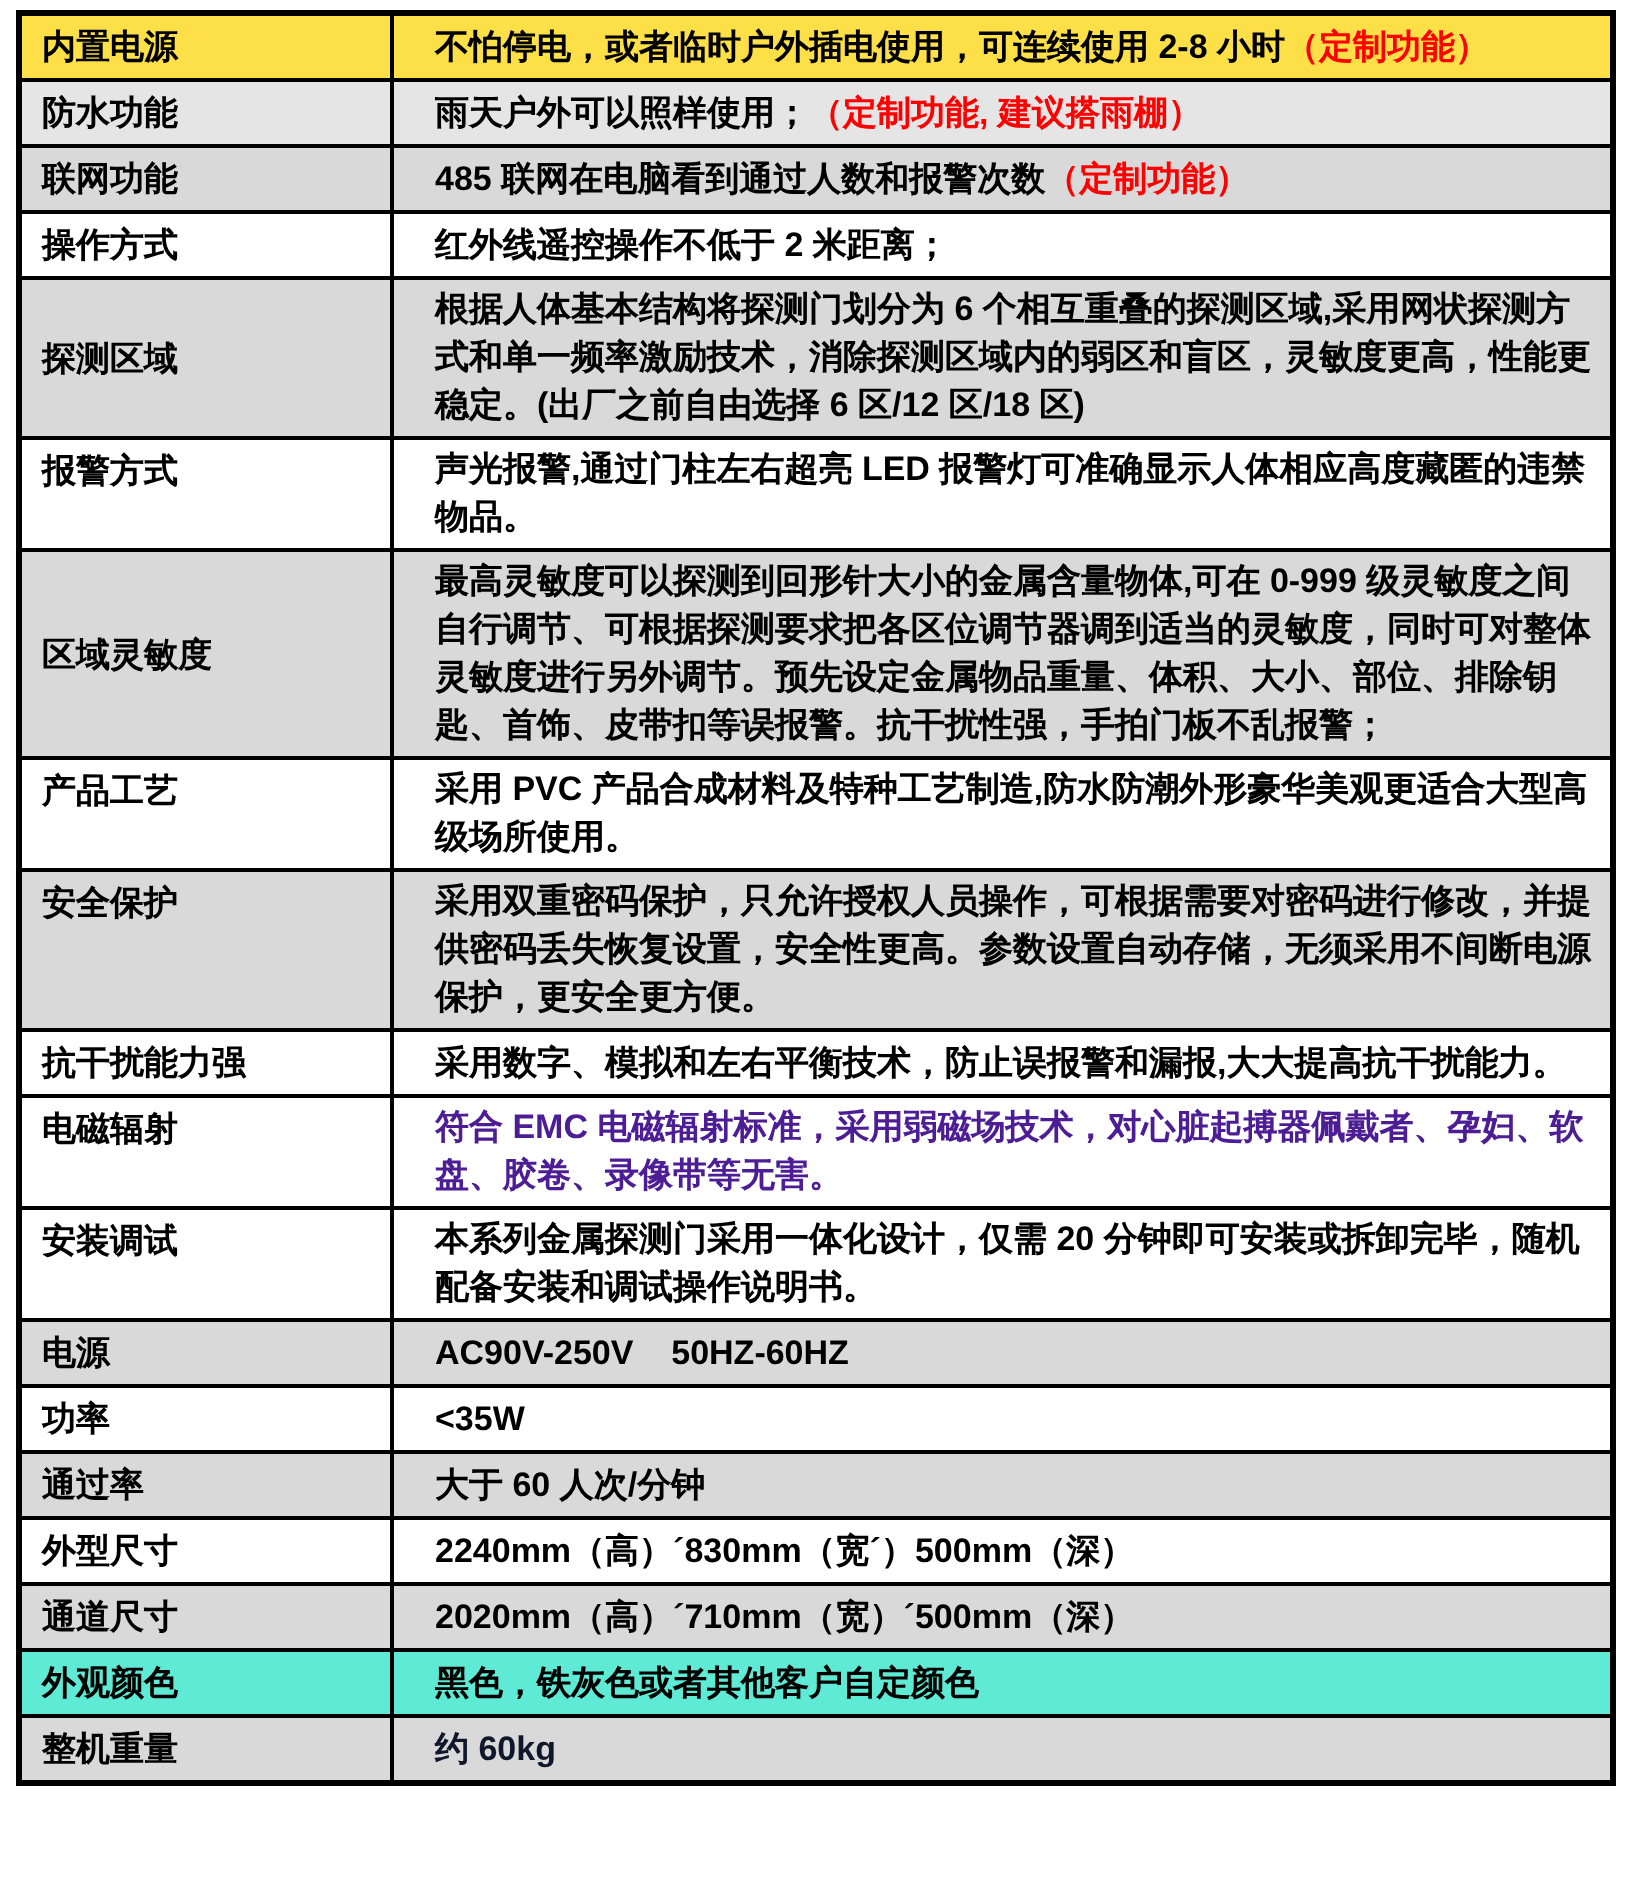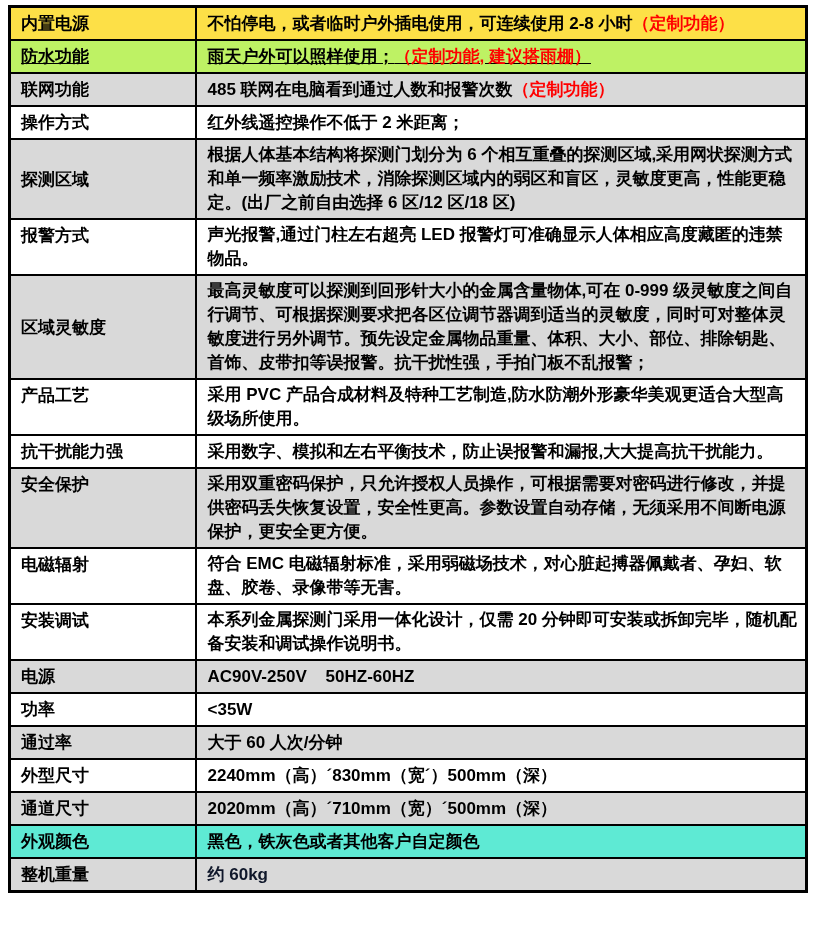--- a/index.html
+++ b/index.html
@@ -32,37 +32,37 @@
   td.label-cell {
     vertical-align: top;
     padding-top: 4px;
   }
   td.label-cell.v-middle {
     vertical-align: middle;
   }
   td.value-cell {
     vertical-align: middle;
     white-space: pre-wrap;
-    padding-left: 11px;
+    padding-left: 21px;
   }
 </style>
 </head>
 <body>
 
 <table class="spec-table">
   <colgroup>
     <col style="width:186px">
     <col>
   </colgroup>
   <tbody>
       <tr style="background: #fde047;">
         <td class="label-cell" style="color: rgb(0, 0, 0);">内置电源</td>
         <td class="value-cell"><span style="color: rgb(0, 0, 0);">不怕停电，或者临时户外插电使用，可连续使用 2-8 小时</span><span style="color: rgb(255, 0, 0);">（定制功能）</span></td>
       </tr>
-      <tr style="background: #bef264; text-decoration: underline;">
+      <tr style="background: #e5e5e5;">
         <td class="label-cell" style="color: rgb(0, 0, 0);">防水功能</td>
         <td class="value-cell"><span style="color: rgb(0, 0, 0);">雨天户外可以照样使用；</span><span style="color: rgb(255, 0, 0);">（定制功能, 建议搭雨棚）</span></td>
       </tr>
       <tr style="background: rgb(217, 217, 217);">
         <td class="label-cell" style="color: rgb(0, 0, 0); margin-top: 16px;">联网功能</td>
         <td class="value-cell"><span style="color: rgb(0, 0, 0);">485 联网在电脑看到通过人数和报警次数</span><span style="color: rgb(255, 0, 0);">（定制功能）</span></td>
       </tr>
       <tr style="background: rgb(255, 255, 255);">
         <td class="label-cell" style="color: rgb(0, 0, 0);">操作方式</td>
         <td class="value-cell"><span style="color: rgb(0, 0, 0);">红外线遥控操作不低于 2 米距离；</span></td>
@@ -76,31 +76,31 @@
         <td class="value-cell"><span style="color: rgb(0, 0, 0);">声光报警,通过门柱左右超亮 LED 报警灯可准确显示人体相应高度藏匿的违禁物品。</span></td>
       </tr>
       <tr style="background: rgb(217, 217, 217);">
         <td class="label-cell v-middle" style="color: rgb(0, 0, 0);">区域灵敏度</td>
         <td class="value-cell"><span style="color: rgb(0, 0, 0);">最高灵敏度可以探测到回形针大小的金属含量物体,可在 0-999 级灵敏度之间自行调节、可根据探测要求把各区位调节器调到适当的灵敏度，同时可对整体灵敏度进行另外调节。预先设定金属物品重量、体积、大小、部位、排除钥匙、首饰、皮带扣等误报警。抗干扰性强，手拍门板不乱报警；</span></td>
       </tr>
       <tr style="background: rgb(255, 255, 255);">
         <td class="label-cell" style="color: rgb(0, 0, 0);">产品工艺</td>
         <td class="value-cell"><span style="color: rgb(0, 0, 0);">采用 PVC 产品合成材料及特种工艺制造,防水防潮外形豪华美观更适合大型高级场所使用。</span></td>
       </tr>
-      <tr style="background: rgb(255, 255, 255);">
-        <td class="label-cell" style="color: rgb(0, 0, 0);">抗干扰能力强</td>
-        <td class="value-cell"><span style="color: rgb(0, 0, 0);">采用数字、模拟和左右平衡技术，防止误报警和漏报,大大提高抗干扰能力。</span></td>
-      </tr>
       <tr style="background: rgb(217, 217, 217);">
         <td class="label-cell" style="color: rgb(0, 0, 0);">安全保护</td>
         <td class="value-cell"><span style="color: rgb(0, 0, 0);">采用双重密码保护，只允许授权人员操作，可根据需要对密码进行修改，并提供密码丢失恢复设置，安全性更高。参数设置自动存储，无须采用不间断电源保护，更安全更方便。</span></td>
       </tr>
       <tr style="background: rgb(255, 255, 255);">
+        <td class="label-cell" style="color: rgb(0, 0, 0);">抗干扰能力强</td>
+        <td class="value-cell"><span style="color: rgb(0, 0, 0);">采用数字、模拟和左右平衡技术，防止误报警和漏报,大大提高抗干扰能力。</span></td>
+      </tr>
+      <tr style="background: rgb(255, 255, 255);">
         <td class="label-cell" style="color: rgb(0, 0, 0);">电磁辐射</td>
-        <td class="value-cell"><span style="color: #000000;">符合 EMC 电磁辐射标准，采用弱磁场技术，对心脏起搏器佩戴者、孕妇、软盘、胶卷、录像带等无害。</span></td>
+        <td class="value-cell"><span style="color: #4c1d95;">符合 EMC 电磁辐射标准，采用弱磁场技术，对心脏起搏器佩戴者、孕妇、软盘、胶卷、录像带等无害。</span></td>
       </tr>
       <tr style="background: rgb(255, 255, 255);">
         <td class="label-cell" style="color: rgb(0, 0, 0);">安装调试</td>
         <td class="value-cell"><span style="color: rgb(0, 0, 0);">本系列金属探测门采用一体化设计，仅需 20 分钟即可安装或拆卸完毕，随机配备安装和调试操作说明书。</span></td>
       </tr>
       <tr style="background: rgb(217, 217, 217);">
         <td class="label-cell" style="color: rgb(0, 0, 0);">电源</td>
         <td class="value-cell"><span style="color: rgb(0, 0, 0);">AC90V-250V    50HZ-60HZ</span></td>
       </tr>
       <tr style="background: rgb(255, 255, 255);">

